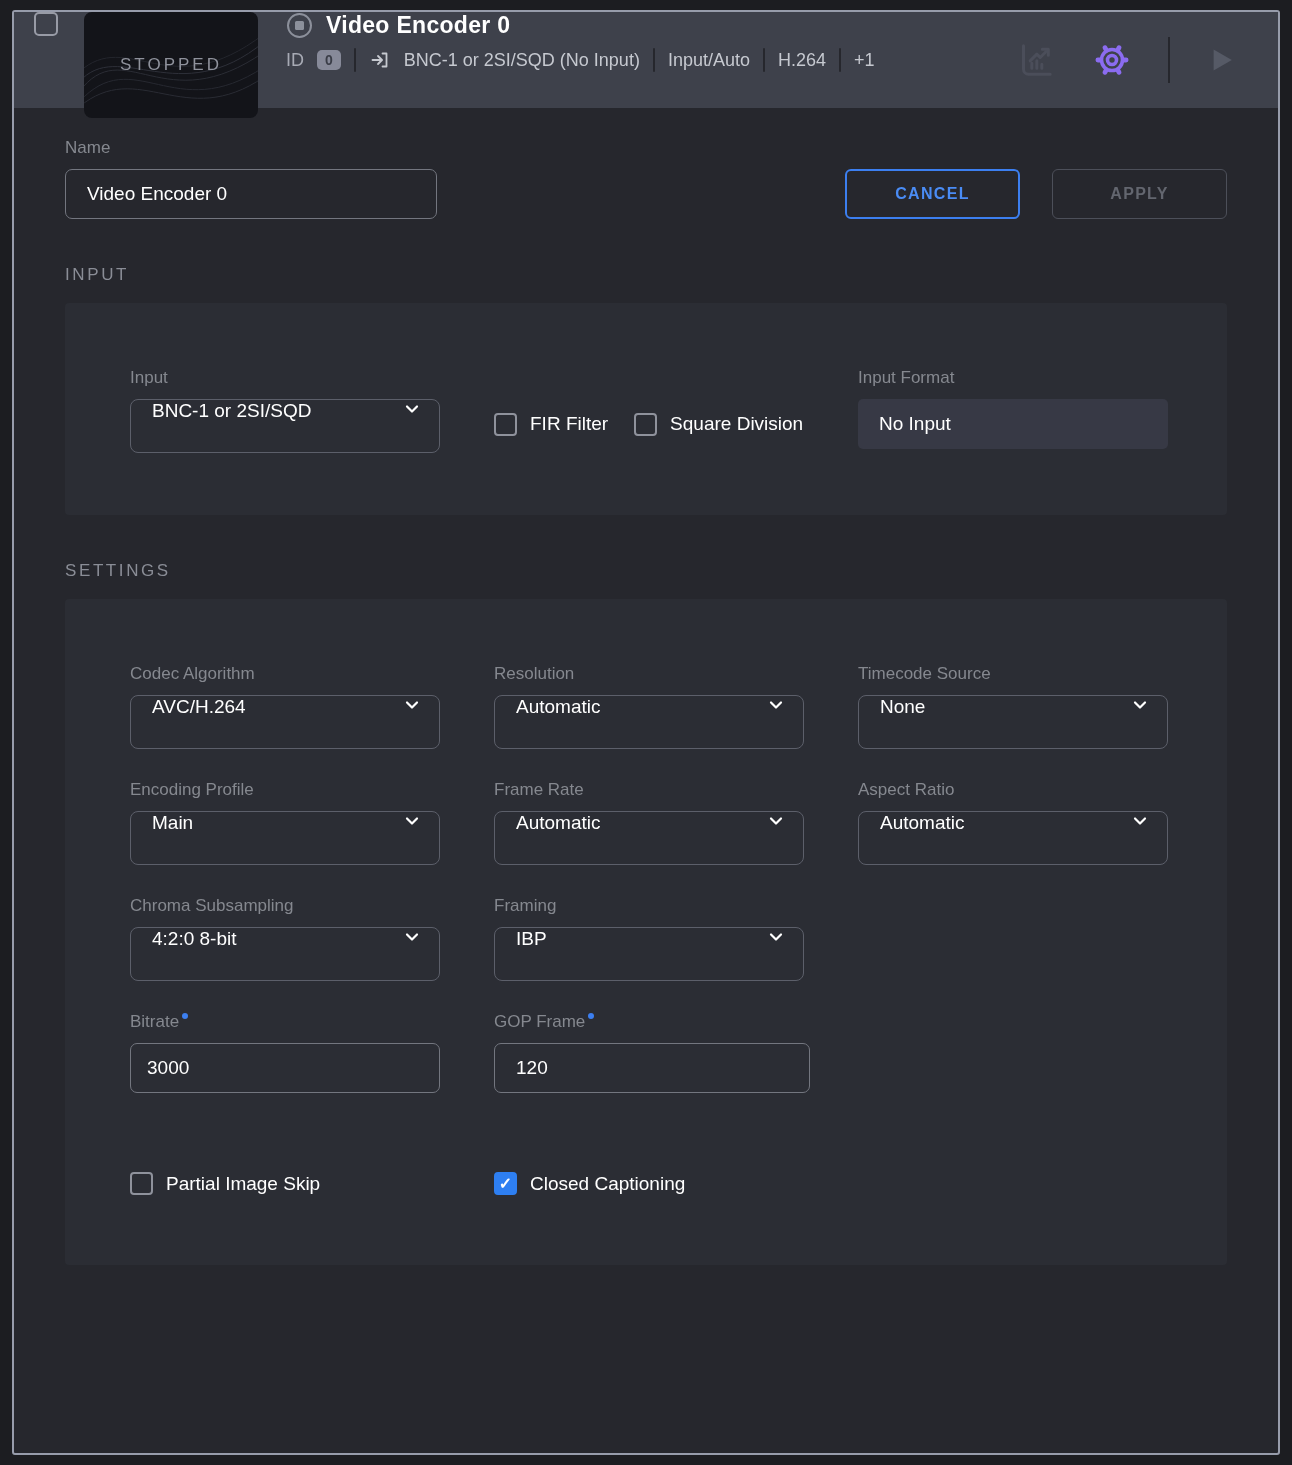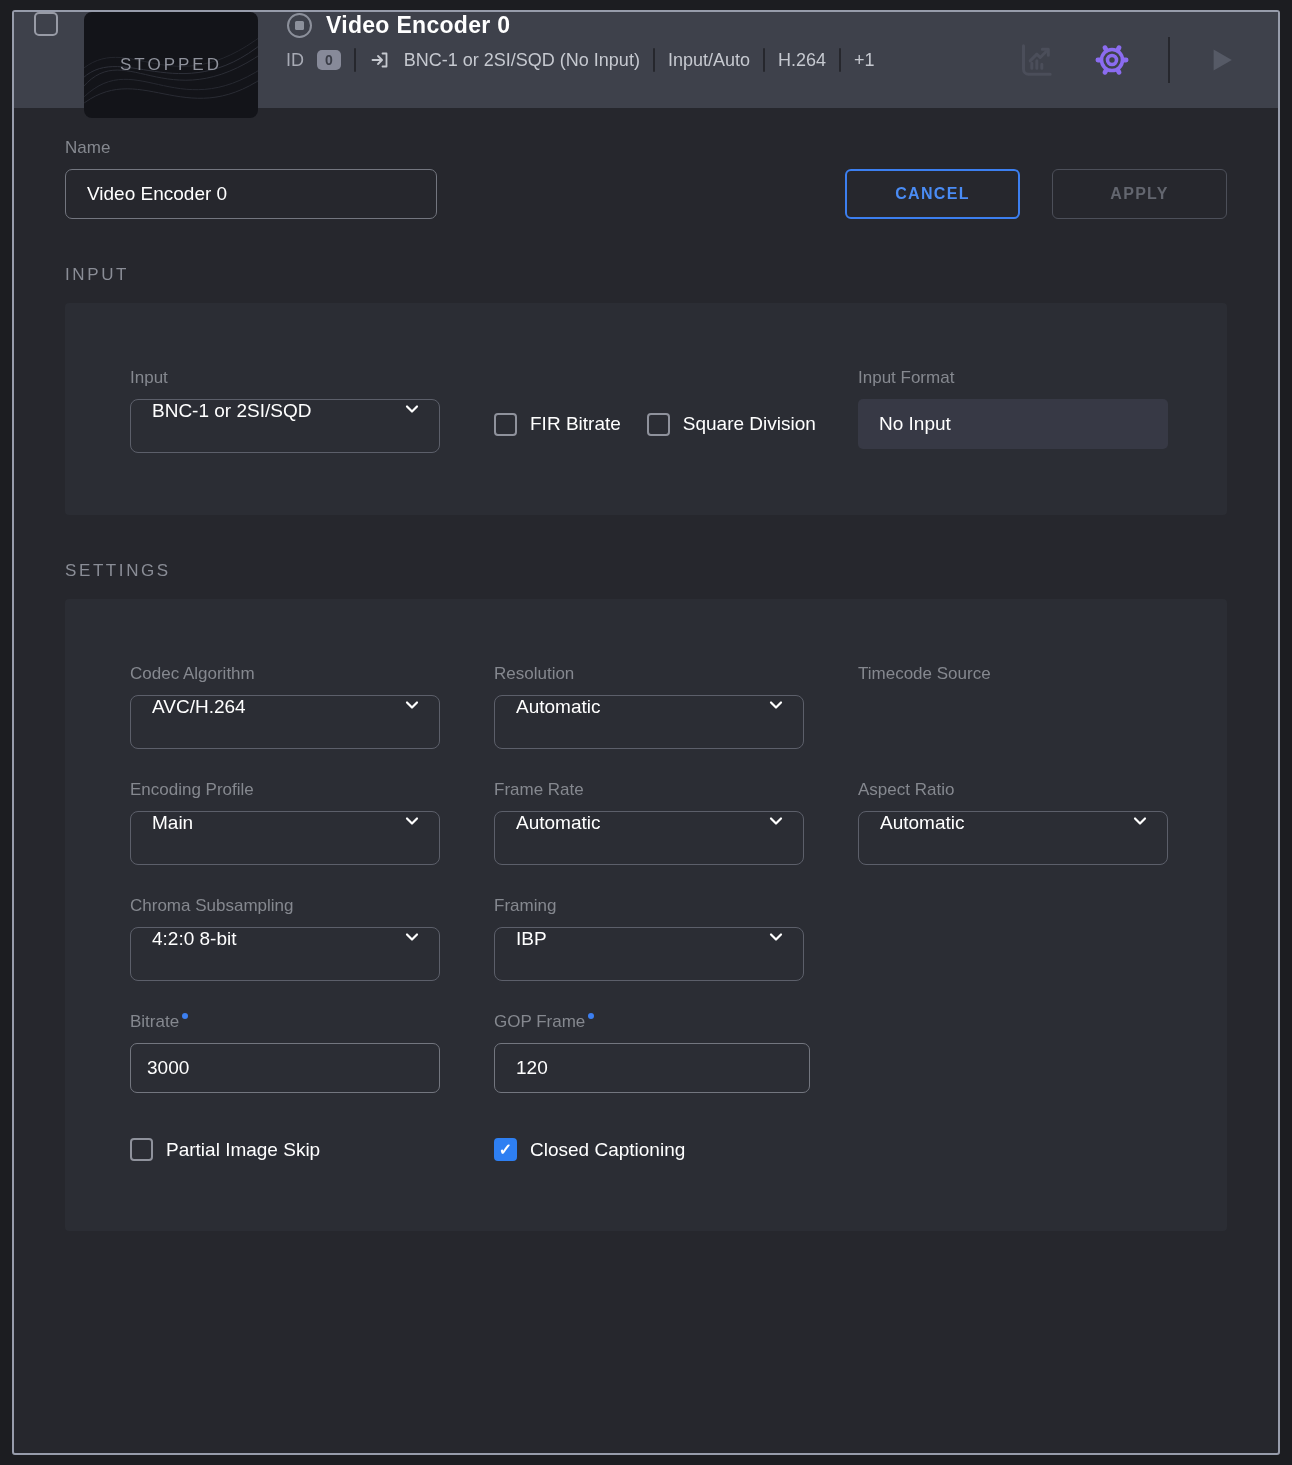--- a/index.html
+++ b/index.html
@@ -64,21 +64,21 @@
   .static-box{height:50px;background:#373945;border-radius:5px;display:flex;
               align-items:center;padding:0 21px;color:#ffffff;font-size:19px;}
   .cell-center{height:50px;display:flex;align-items:center;gap:26px;white-space:nowrap;}
   .check-item{display:inline-flex;align-items:center;gap:13px;color:#ffffff;font-size:19px;
               cursor:pointer;white-space:nowrap;}
   .checkbox{width:23px;height:23px;border:2px solid #8f929c;border-radius:4px;
             box-sizing:border-box;display:inline-flex;align-items:center;justify-content:center;
             background:transparent;flex-shrink:0;}
   .checkbox.checked{background:#2e7ff2;border-color:#2e7ff2;}
   .checkbox.checked::after{content:"\2713";color:#fff;font-size:16px;font-weight:700;line-height:1;}
-  .row-checks{margin-top:45px;}
+  .row-checks{margin-top:79px;}
   .chev{flex-shrink:0;}
 </style>
 </head>
 <body>
 
 <div class="card">
 
   <div class="hdr">
     <span class="hdr-cb"></span>
 
@@ -172,21 +172,21 @@
             <svg class="chev" width="18" height="18" viewBox="0 0 18 18">
               <polyline points="4,6.5 9,11.5 14,6.5" stroke="#ffffff" stroke-width="2.2" fill="none" stroke-linecap="round" stroke-linejoin="round"></polyline>
             </svg>
           </div>
         </div>
         <div>
           <div class="label-spacer"></div>
           <div class="cell-center">
             <label class="check-item">
               <span class="checkbox"></span>
-              <span>FIR Bitrate</span>
+              <span>FIR Filter</span>
             </label>
             <label class="check-item">
               <span class="checkbox"></span>
               <span>Square Division</span>
             </label>
           </div>
         </div>
         <div>
           <div class="label">
             <span>Input Format</span>
@@ -218,20 +218,26 @@
           <div class="select">
             <span class="select-value">Automatic</span>
             <svg class="chev" width="18" height="18" viewBox="0 0 18 18">
               <polyline points="4,6.5 9,11.5 14,6.5" stroke="#ffffff" stroke-width="2.2" fill="none" stroke-linecap="round" stroke-linejoin="round"></polyline>
             </svg>
           </div>
         </div>
         <div>
           <div class="label">
             <span>Timecode Source</span>
+          </div>
+          <div class="select">
+            <span class="select-value">None</span>
+            <svg class="chev" width="18" height="18" viewBox="0 0 18 18">
+              <polyline points="4,6.5 9,11.5 14,6.5" stroke="#ffffff" stroke-width="2.2" fill="none" stroke-linecap="round" stroke-linejoin="round"></polyline>
+            </svg>
           </div>
         </div>
       </div>
 
       <div class="grid3 row">
         <div>
           <div class="label">
             <span>Encoding Profile</span>
           </div>
           <div class="select">

